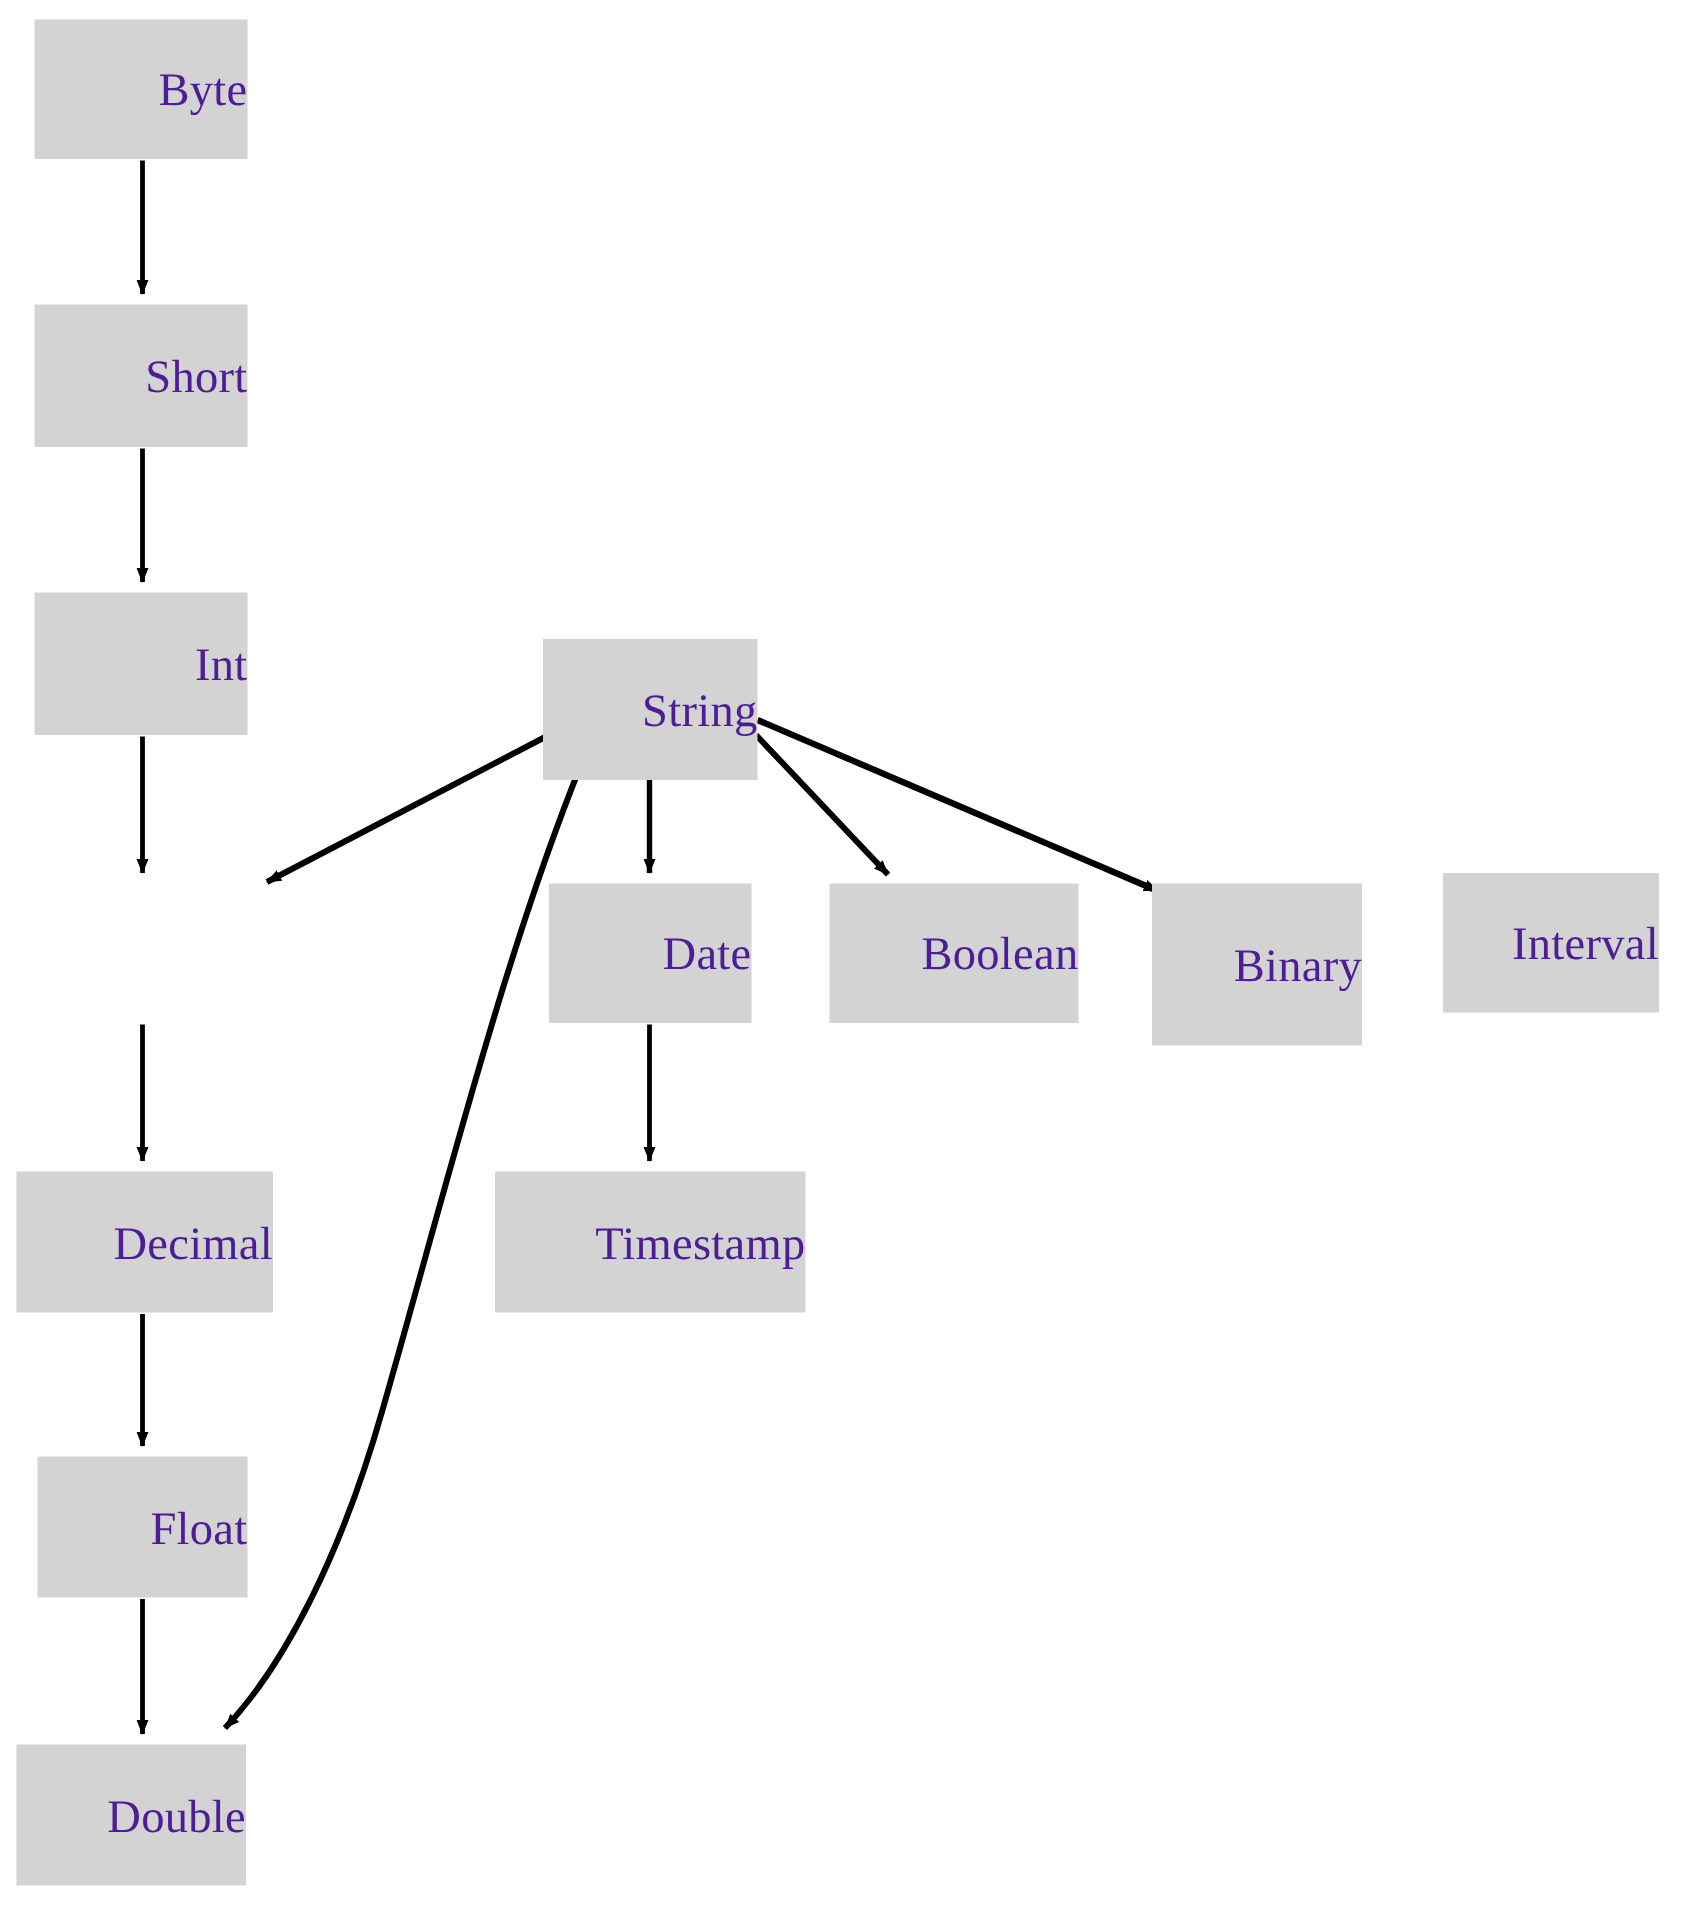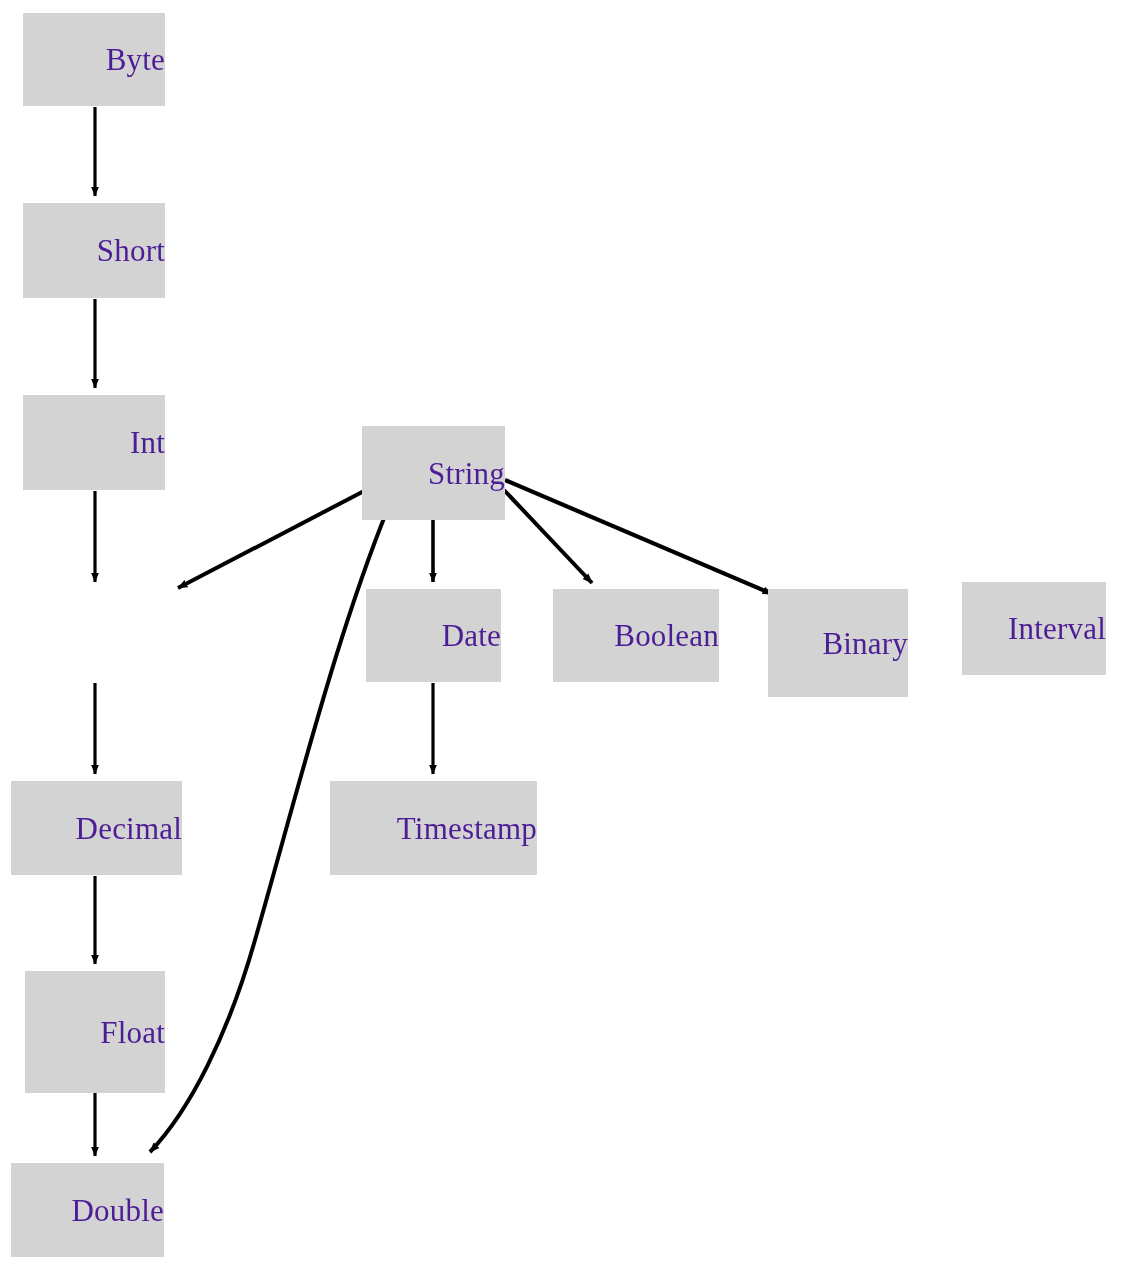--- a/index.html
+++ b/index.html
@@ -110,21 +110,21 @@
   </div>
 
   <div class="node" style="left:11px; top:781px; width:171px; height:94px;">
     <span>Decimal</span>
   </div>
 
   <div class="node" style="left:330px; top:781px; width:207px; height:94px;">
     <span>Timestamp</span>
   </div>
 
-  <div class="node" style="left:25px; top:971px; width:140px; height:122px;">
+  <div class="node" style="left:25px; top:971px; width:140px; height:94px;">
     <span>Float</span>
   </div>
 
   <div class="node" style="left:11px; top:1163px; width:153px; height:94px;">
     <span>Double</span>
   </div>
 
 </div>
 
 </body></html>

